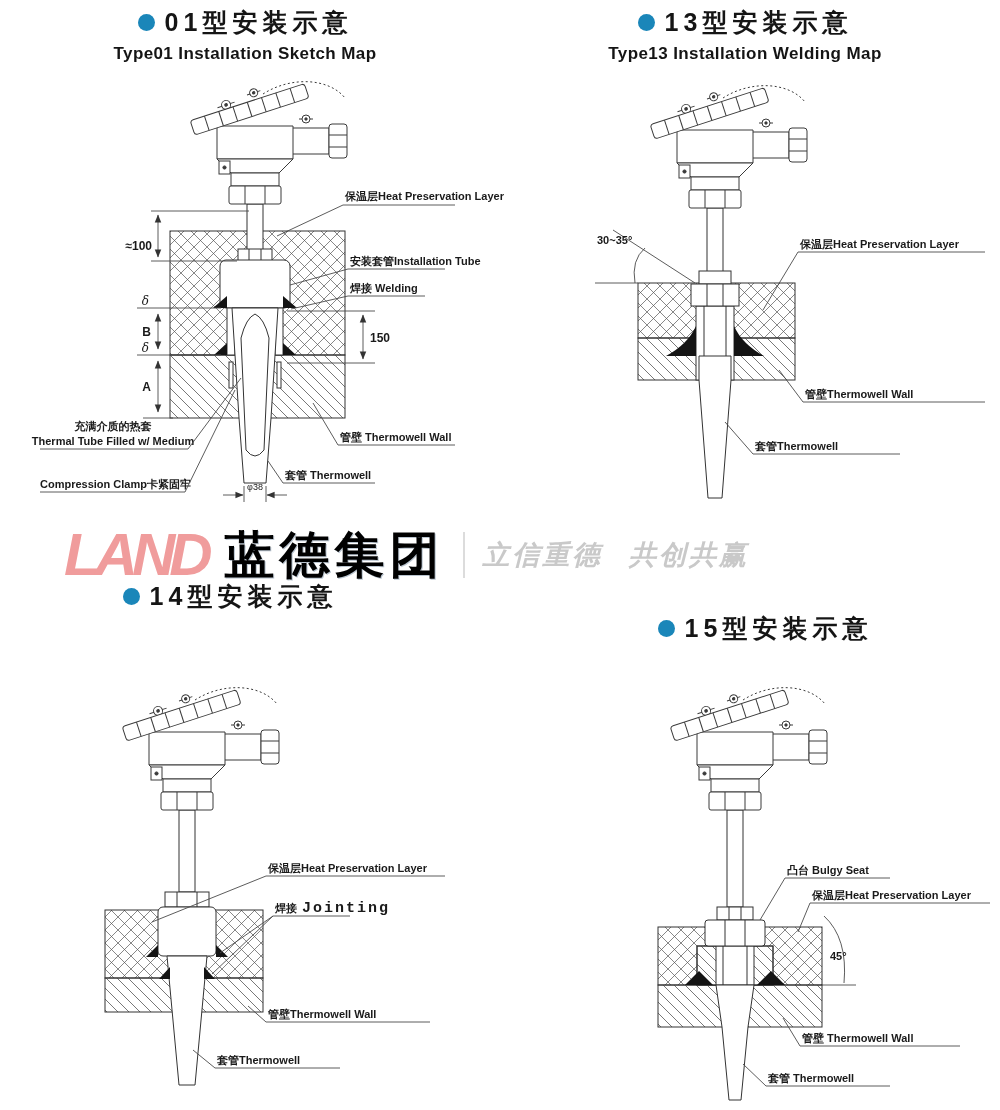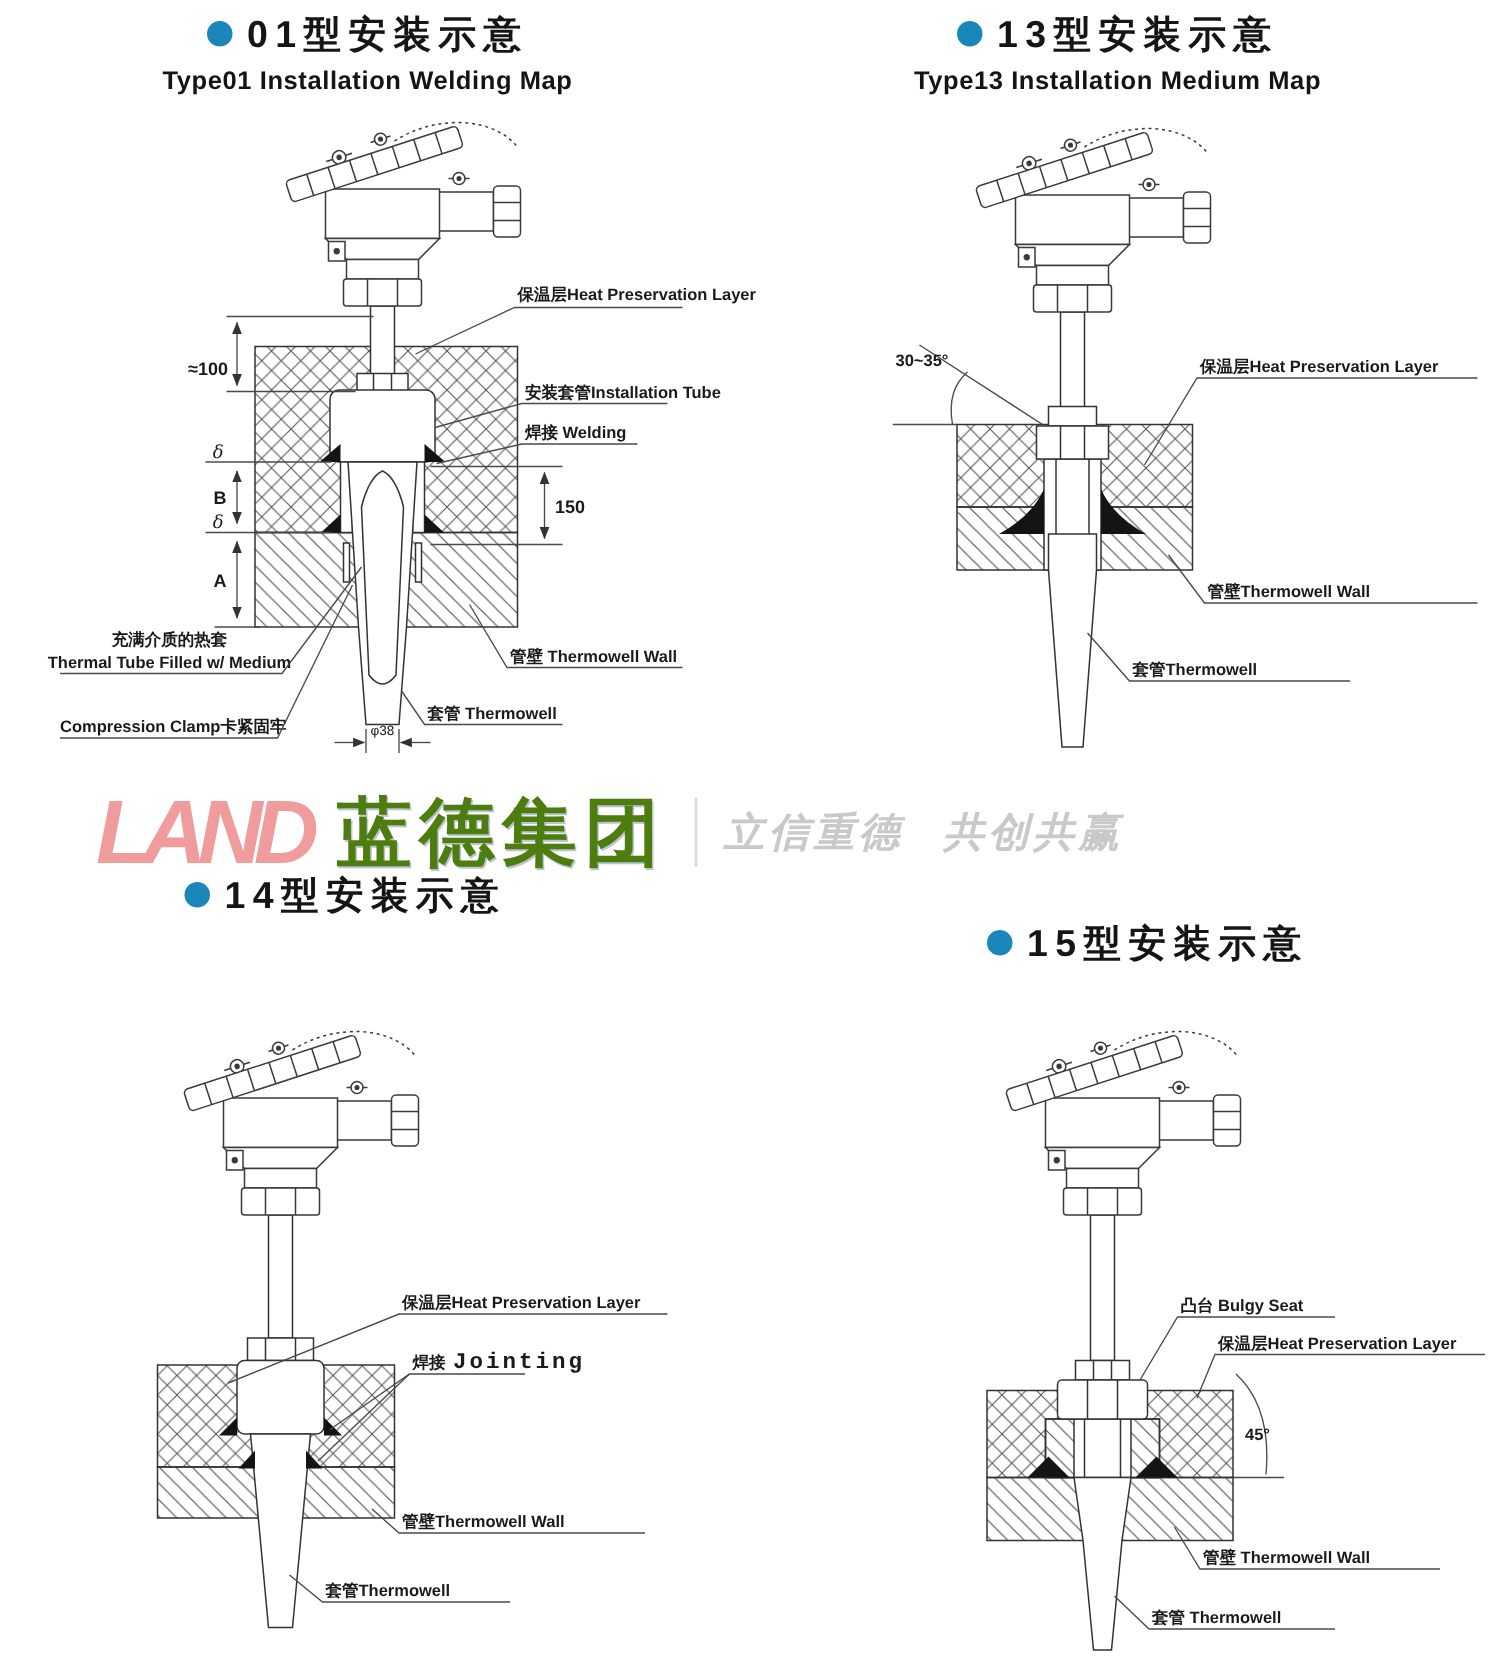--- a/index.html
+++ b/index.html
@@ -45,45 +45,45 @@
       <path d="M0,0.8 L8,4 L0,7.2 Z" fill="#333"></path>
     </marker>
   </defs>
 </svg>
 
 <div class="abs title" style="left:55px;top:6px;width:380px">
   <div class="cnrow">
       <span class="bullet" style="background: rgb(26, 134, 185);"></span>
     <span class="cn">01型安装示意</span>
     </div>
-  <div class="en">Type01 Installation Welding Map</div>
+  <div class="en">Type01 Installation Sketch Map</div>
 </div>
 <div class="abs title" style="left:555px;top:6px;width:380px">
   <div class="cnrow">
       <span class="bullet" style="background: rgb(26, 134, 185);"></span>
     <span class="cn">13型安装示意</span>
     </div>
-  <div class="en">Type13  Installation Medium Map</div>
+  <div class="en">Type13  Installation Welding Map</div>
 </div>
 <div class="abs title" style="left:40px;top:580px;width:380px">
   <div class="cnrow">
       <span class="bullet" style="background: rgb(26, 134, 185);"></span>
     <span class="cn">14型安装示意</span>
     </div>
 </div>
 <div class="abs title" style="left:575px;top:612px;width:380px">
   <div class="cnrow">
       <span class="bullet" style="background: rgb(26, 134, 185);"></span>
     <span class="cn">15型安装示意</span>
     </div>
 </div>
 
 <div class="abs logoband">
   <span class="logo-land" style="color: rgb(240, 156, 156);">LAND</span>
-  <span class="logo-cn" style="color: #4d7c0f;">蓝德集团</span>
+  <span class="logo-cn" style="color: #000000;">蓝德集团</span>
   <span class="logo-div"></span>
   <span class="logo-slogan" style="color: rgb(201, 201, 201); font-style: italic;">立信重德 共创共赢</span>
 </div>
 
 <svg class="abs" style="left:25px;top:78px" width="560" height="432" viewBox="0 0 560 432">
   <g>
     <rect x="145" y="153" width="175" height="124" fill="url(#hx)" stroke="#333"></rect>
     <rect x="145" y="277" width="175" height="63" fill="url(#hd)" stroke="#333"></rect>
   </g>
   <rect x="222" y="126" width="16" height="58" class="wh"></rect>

